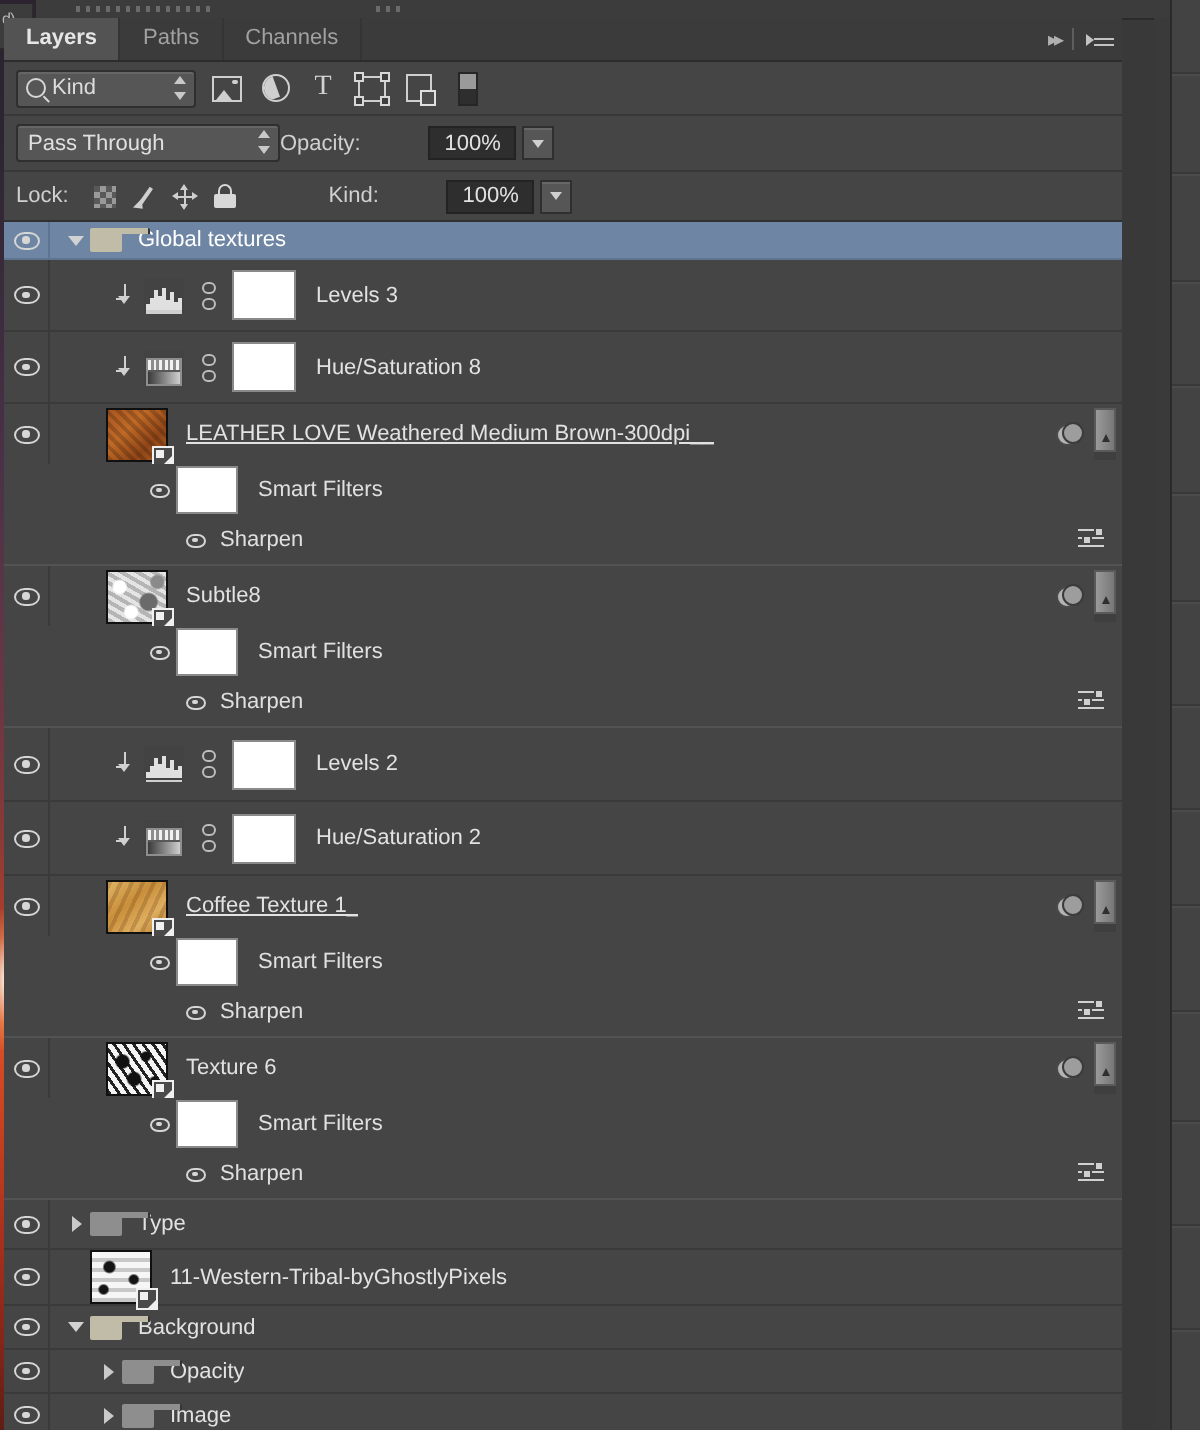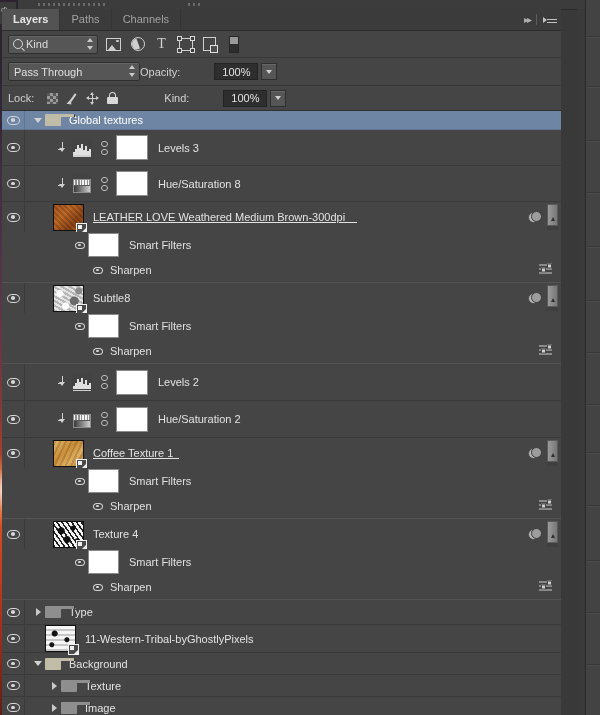--- a/index.html
+++ b/index.html
@@ -734,21 +734,21 @@
 
       <div class="lrow" style="height:30px;border-bottom:none">
         <div class="eyecell">
             <span class="eye"></span>
           </div>
         <div class="body" style="padding-left:28px">
           <span class="thumb">
             <span class="inner tx-texture3"></span>
               <span class="sobadge"></span>
           </span>
-          <span class="lname">Texture 4</span>
+          <span class="lname">Texture 6</span>
         </div>
         <span class="fxbadge">
             <span class="c1"></span>
             <span class="c2"></span>
           </span>
         <span class="minibar">
             <span class="thumbb"></span>
           </span>
       </div>
       <div class="sfrow">
@@ -826,21 +826,21 @@
             <span class="eye"></span>
           </div>
         <div class="body" style="padding-left:22px">
           <span class="twisty">
               <span class="tri-r"></span>
             </span>
           <span class="folder closed">
               <span class="tab"></span>
               <span class="back"></span>
             </span>
-          <span class="lname">Texture</span>
+          <span class="lname">Opacity</span>
         </div>
       </div>
 
       <div class="lrow" style="height:22px">
         <div class="eyecell">
             <span class="eye"></span>
           </div>
         <div class="body" style="padding-left:22px">
           <span class="twisty">
               <span class="tri-r"></span>

